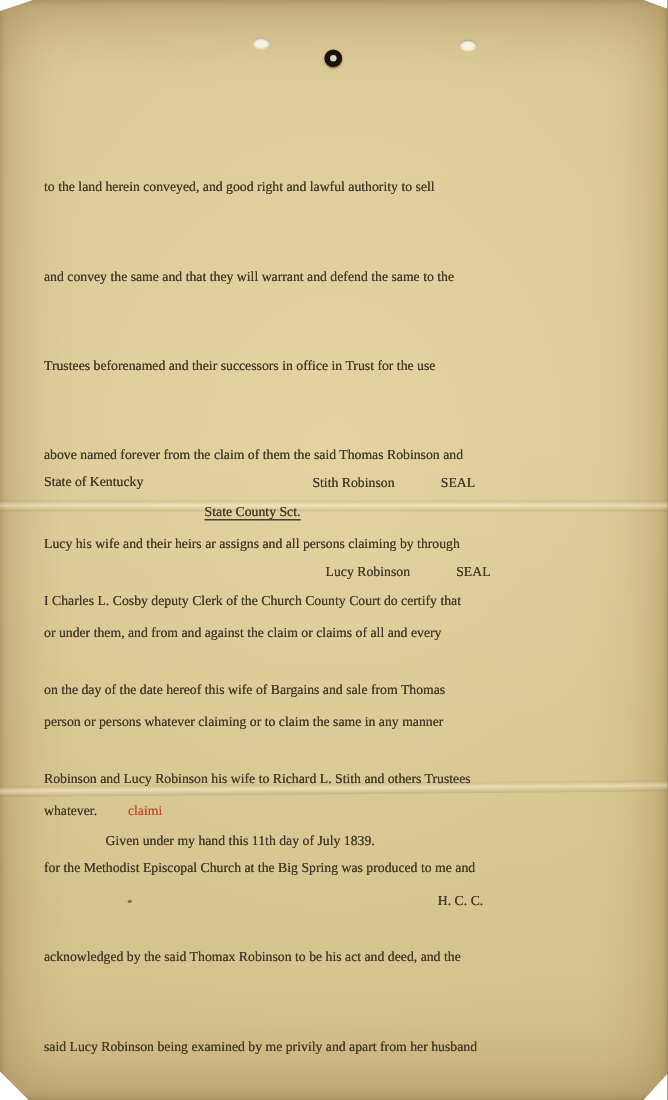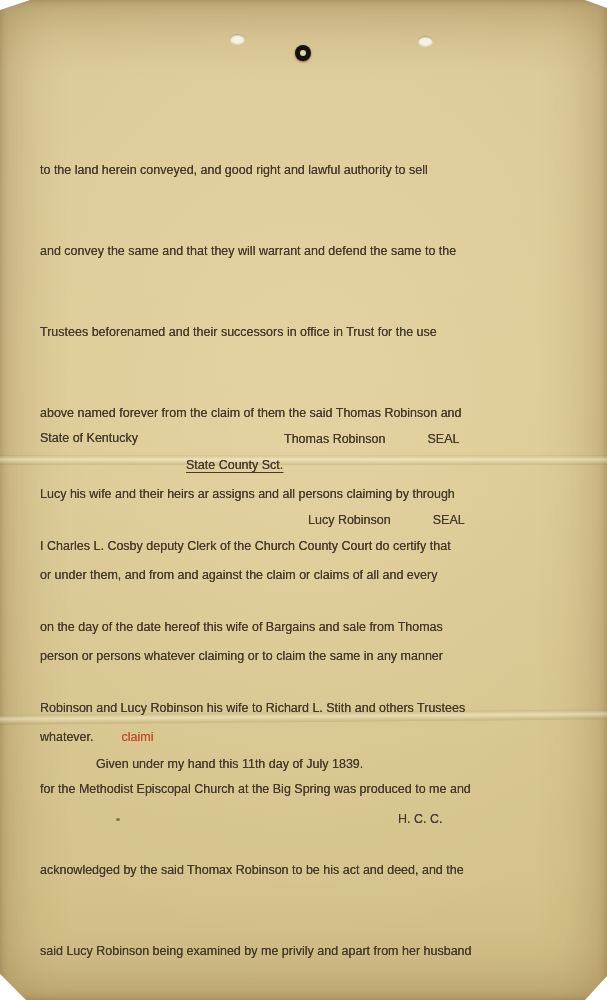--- a/index.html
+++ b/index.html
@@ -10,21 +10,21 @@
   .paper {
     position: relative;
     width: 607px;
     height: 1000px;
     margin: 0 auto;
     overflow: hidden;
     background:
       radial-gradient(ellipse 120% 90% at 50% 42%, rgba(255,244,200,0.25) 0%, rgba(0,0,0,0) 60%),
       linear-gradient(180deg, #d3bf8c 0%, #dcc997 8%, #dbc894 40%, #d8c590 60%, #d5c28c 88%, #cdb983 100%);
     box-shadow: inset 0 0 60px rgba(112,84,38,0.45), inset 0 0 8px rgba(100,70,30,0.35);
-    font-family: Liberation Sans, sans-serif;
+    font-family: Liberation Serif, serif;
   }
   
   .corner {
     position: absolute;
     background: #ffffff;
   }
   .corner.tl { left: 0; top: 0; width: 30px; height: 10px; clip-path: polygon(0 0, 100% 0, 0 100%); }
   .corner.tr { right: 0; top: 0; width: 22px; height: 8px; clip-path: polygon(0 0, 100% 0, 100% 100%); }
   .corner.bl { left: 0; bottom: 0; width: 26px; height: 26px; clip-path: polygon(0 0, 0 100%, 100% 100%); }
   .corner.br { right: 0; bottom: 0; width: 22px; height: 24px; clip-path: polygon(100% 0, 100% 100%, 0 100%); }
@@ -84,21 +84,21 @@
   }
   .line { white-space: pre; }
   .indent-first .line:first-child { text-indent: 56px; }
   .underline { text-decoration: underline; text-underline-offset: 3px; }
   .red-ink {
     color: #bf4a2a;
     text-shadow: 0 0 0.5px rgba(191,74,42,0.8);
     margin-left: 28px;
   }
   .seal { margin-left: 42px; }
-  .sig2 { margin-left: 24px; }
+  .sig2 { margin-left: 12px; }
   .stray-mark {
     position: absolute;
     left: 116px;
     top: 818px;
     width: 4px;
     height: 3px;
     background: rgba(70,55,35,0.6);
     border-radius: 50%;
   }
 
@@ -137,21 +137,21 @@
     <div class="line">Trustees beforenamed and their successors in office in Trust for the use</div>
     <div class="line">above named forever from the claim of them the said Thomas Robinson and</div>
     <div class="line">Lucy his wife and their heirs ar assigns and all persons claiming by through</div>
     <div class="line">or under them, and from and against the claim or claims of all and every</div>
     <div class="line">person or persons whatever claiming or to claim the same in any manner</div>
     <div class="line"><span>whatever.</span><span class="red-ink">claimi</span></div>
   </div>
 
 
   <div class="txt" id="blk-sigs">
-    <div class="line"><span>Thomas Robinson</span><span class="seal">SEAL</span></div>
+    <div class="line"><span>Stith Robinson</span><span class="seal">SEAL</span></div>
     <div class="line sig2"><span>Lucy Robinson</span><span class="seal">SEAL</span></div>
   </div>
 
   <div class="txt" id="blk-state">State of Kentucky</div>
   <div class="txt underline" id="blk-county">State County Sct.</div>
 
   <div class="txt" id="blk-cert">
     <div class="line">I Charles L. Cosby deputy Clerk of the Church County Court do certify that</div>
     <div class="line">on the day of the date hereof this wife of Bargains and sale from Thomas</div>
     <div class="line">Robinson and Lucy Robinson his wife to Richard L. Stith and others Trustees</div>

